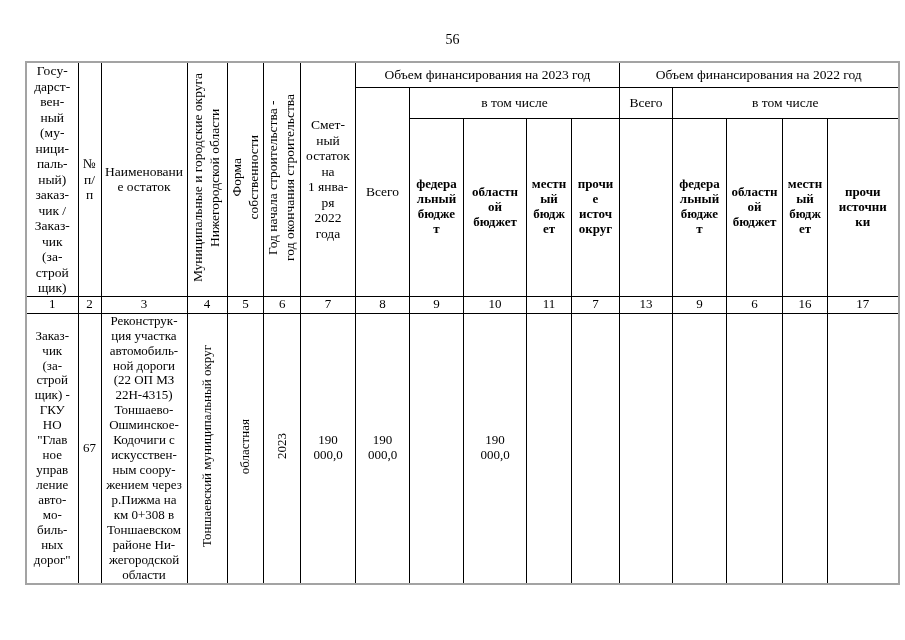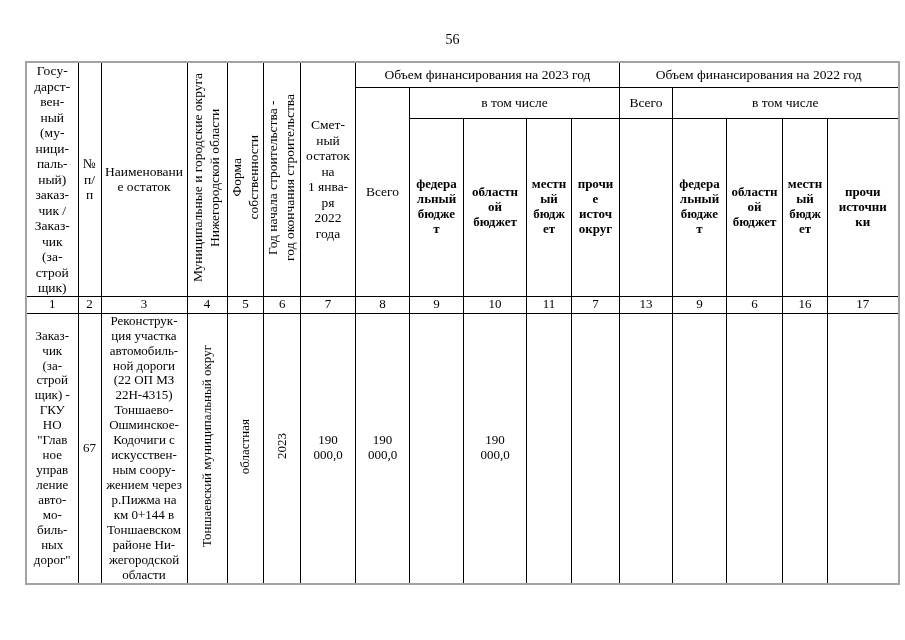--- a/index.html
+++ b/index.html
@@ -191,21 +191,21 @@
 ной дороги
 (22 ОП МЗ
 22Н-4315)
 Тоншаево-
 Ошминское-
 Кодочиги с
 искусствен-
 ным соору-
 жением через
 р.Пижма на
-км 0+144  в
+км 0+308  в
 Тоншаевском
 районе Ни-
 жегородской
 области</td>
     <td class="vert"><div>Тоншаевский муниципальный округ</div></td>
     <td class="vert"><div>областная</div></td>
     <td class="vert"><div>2023</div></td>
     <td class="pre">190
 000,0</td>
     <td class="pre">190

